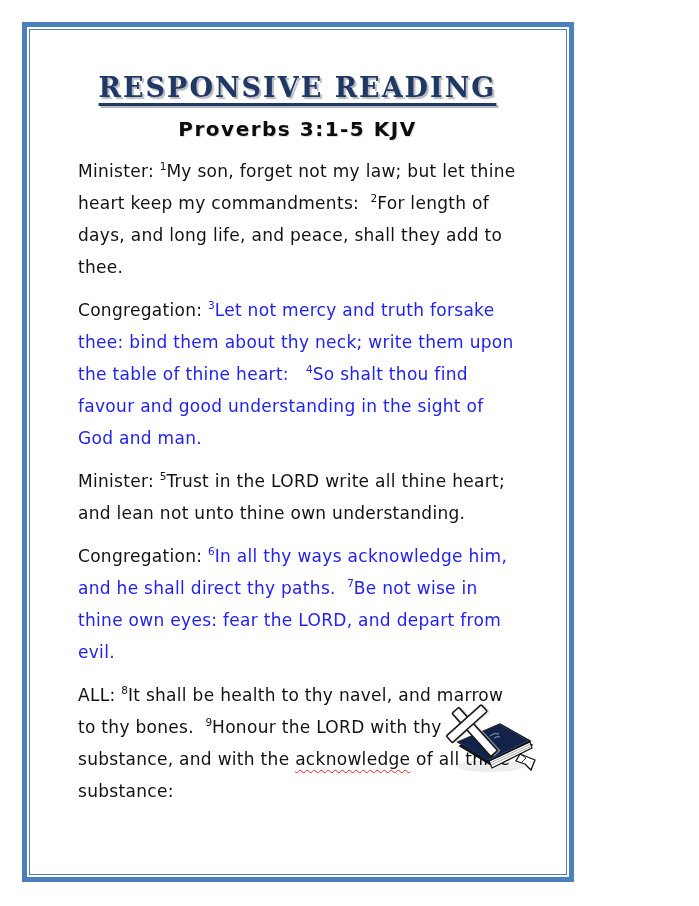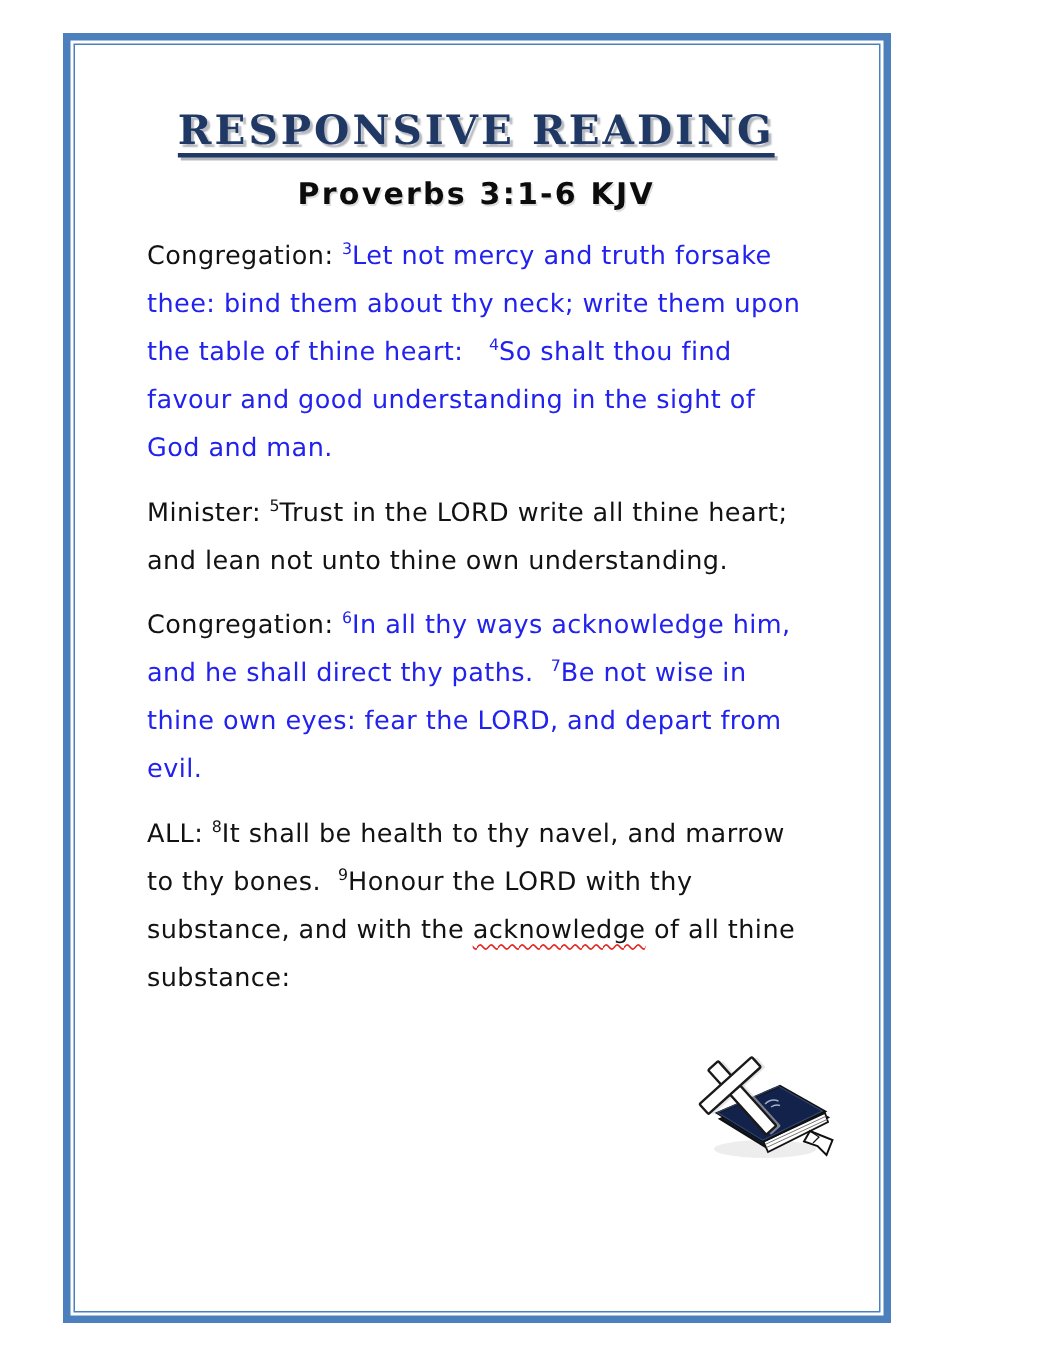--- a/index.html
+++ b/index.html
@@ -2,21 +2,20 @@
 <html><head>
 <meta charset="utf-8">
 <style>
   html, body { margin: 0; padding: 0; background: #ffffff; }
   .page {
     position: relative;
     width: 595px; height: 906px;
     background: #ffffff;
     overflow: hidden;
     font-family: "DejaVu Sans", sans-serif;
-    margin-left: 20px;
   }
   
   .border-outer {
     position: absolute;
     left: 22px; top: 22px; right: 21px; bottom: 24px;
     border: 5px solid #4C80BC;
   }
   .border-inner {
     position: absolute;
     inset: 2px;
@@ -81,22 +80,23 @@
 </head>
 <body>
 
 <div class="page">
   <div class="border-outer">
     <div class="border-inner"></div>
   </div>
 
   <div class="content">
     <h1 class="doc-title">RESPONSIVE READING</h1>
-    <h2 class="doc-subtitle">Proverbs 3:1-6 KJV</h2>
+    <h2 class="doc-subtitle">Proverbs 3:1-5 KJV</h2>
     <div class="reading" id="reading">
+        <p><span class="seg-label">Minister: </span><sup class="seg-plain">1</sup><span class="seg-plain">My son, forget not my law; but let thine heart keep my commandments:  </span><sup class="seg-plain">2</sup><span class="seg-plain">For length of days, and long life, and peace, shall they add to thee.</span></p>
         <p><span class="seg-label">Congregation: </span><sup class="seg-blue">3</sup><span class="seg-blue">Let not mercy and truth forsake thee: bind them about thy neck; write them upon the table of thine heart:   </span><sup class="seg-blue">4</sup><span class="seg-blue">So shalt thou find favour and good understanding in the sight of God and man.</span></p>
         <p><span class="seg-label">Minister: </span><sup class="seg-plain">5</sup><span class="seg-plain">Trust in the LORD write all thine heart; and lean not unto thine own understanding.</span></p>
         <p><span class="seg-label">Congregation: </span><sup class="seg-blue">6</sup><span class="seg-blue">In all thy ways acknowledge him, and he shall direct thy paths.  </span><sup class="seg-blue">7</sup><span class="seg-blue">Be not wise in thine own eyes: fear the LORD, and depart from evil.</span></p>
         <p><span class="seg-label">ALL: </span><sup class="seg-plain">8</sup><span class="seg-plain">It shall be health to thy navel, and marrow to thy bones.  </span><sup class="seg-plain">9</sup><span class="seg-plain">Honour the LORD with thy substance, and with the </span><span class="seg-plain seg-squiggle">acknowledge</span><span class="seg-plain"> of all thine substance:</span></p>
       </div>
   </div>
 
   <div class="clipart">
     <svg viewBox="0 0 100 82" width="100" height="82">
 

